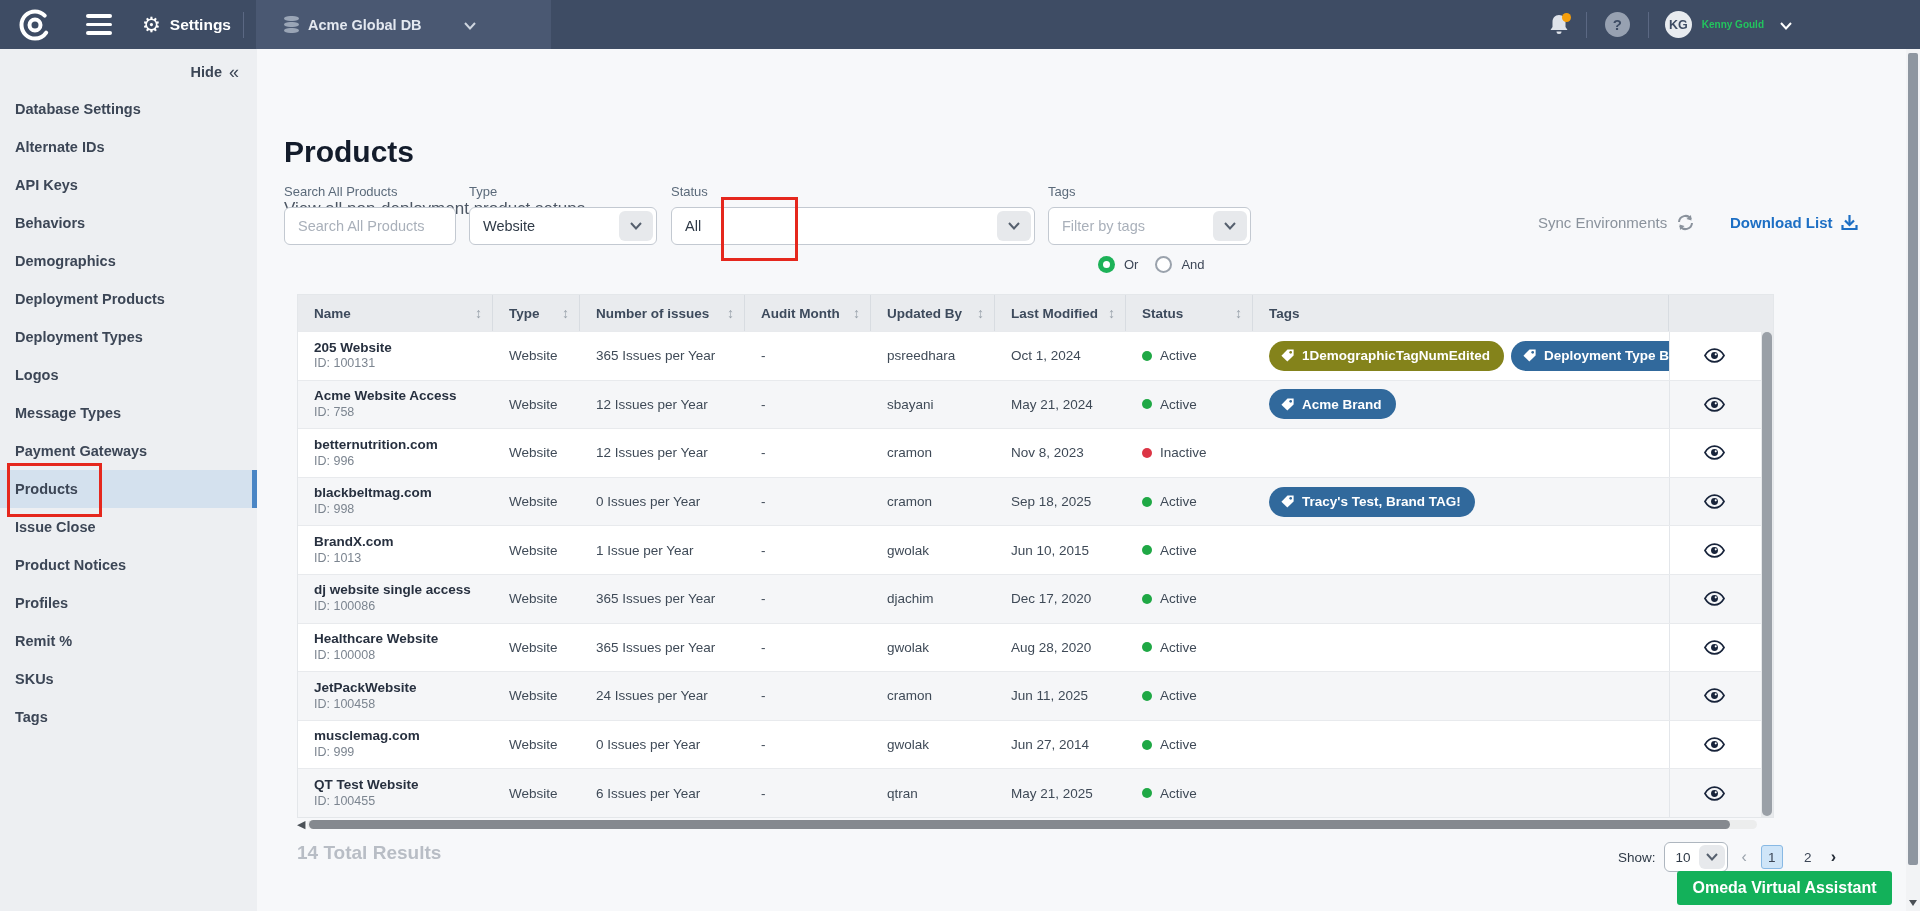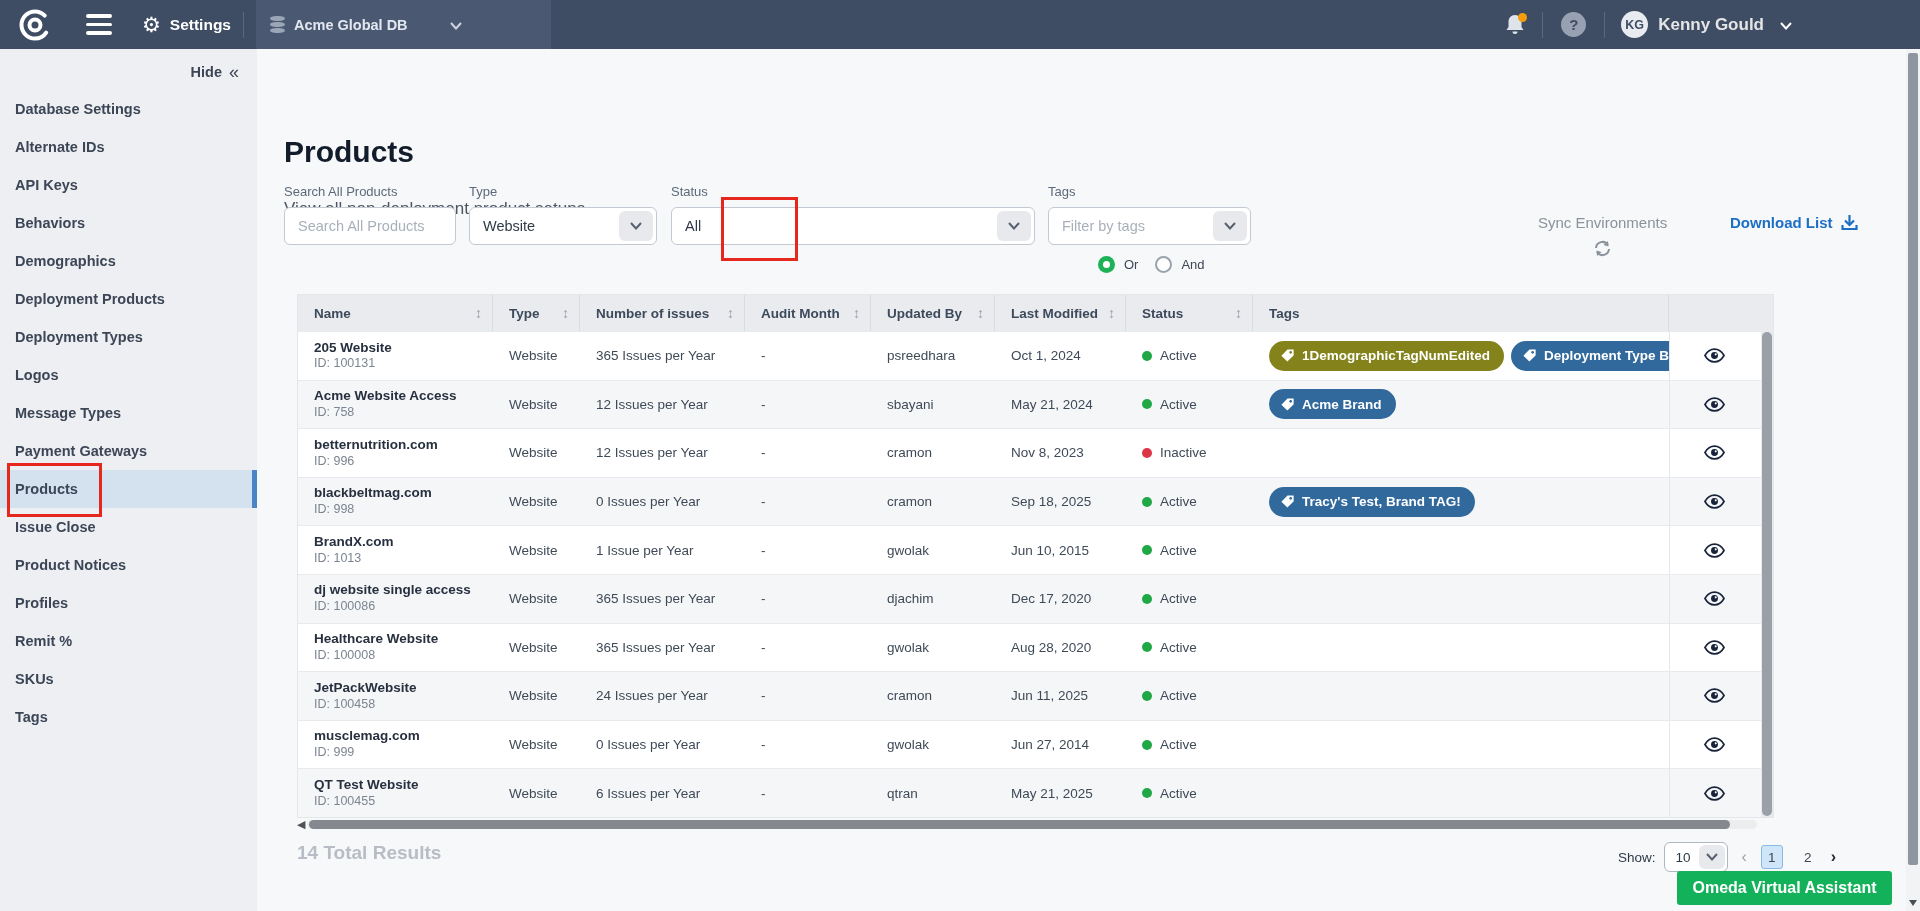--- a/index.html
+++ b/index.html
@@ -7,33 +7,33 @@
 
   
   .navbar { position:absolute; left:0; top:0; width:1920px; height:49px; background:#3e4c64; display:flex; align-items:center; z-index:30; }
   .nav-left { display:flex; align-items:center; height:100%; }
   .logo { width:34px; height:34px; margin-left:18px; position:relative; }
   .hamburger { margin-left:34px; width:26px; display:flex; flex-direction:column; gap:5px; cursor:pointer; }
   .hamburger span { display:block; height:3.5px; background:#fff; border-radius:2px; }
   .gear { margin-left:30px; color:#fff; font-size:21px; line-height:1; }
   .nav-settings { margin-left:9px; color:#fff; font-size:15.5px; font-weight:700; }
   .nav-divider { width:1px; height:26px; background:#5b6883; margin:0 12px; }
-  .db-select { height:49px; background:#4a5872; display:flex; align-items:center; padding:0 14px; width:295px; cursor:pointer; }
+  .db-select { height:49px; background:#4a5872; display:flex; align-items:center; padding:0 28px; width:295px; cursor:pointer; }
   .db-icon { width:15px; height:17px; position:relative; margin-right:9px; }
   .db-icon i { position:absolute; left:0; width:15px; height:5px; background:#9aa5b6; border-radius:50%/60%; }
   .db-icon i:nth-child(1){top:0;} .db-icon i:nth-child(2){top:6px;} .db-icon i:nth-child(3){top:12px;}
   .db-name { color:#e3e8f0; font-size:14.5px; font-weight:600; }
   .db-chevron { margin-left:42px; }
   .chev { width:12px; height:8px; display:inline-block; }
   .nav-right { margin-left:auto; display:flex; align-items:center; padding-right:128px; gap:0; }
   .bell-wrap { position:relative; width:22px; height:24px; cursor:pointer; }
   .bell-dot { position:absolute; right:-1px; top:0; width:9px; height:9px; border-radius:50%; background:#f59e0b; }
   .help-circle { width:25px; height:25px; border-radius:50%; background:#97a1b1; color:#3e4c64; font-weight:700; font-size:15px; display:flex; align-items:center; justify-content:center; cursor:pointer; margin:0 2px; }
   .avatar { width:27px; height:27px; border-radius:50%; background:#e8ebef; color:#3e4c64; font-weight:700; font-size:12.5px; display:flex; align-items:center; justify-content:center; }
-  .user-name { color:#e5e5e5; font-size:17px; font-weight:700; margin-left:10px; margin-right:16px; }
+  .user-name { color:#22c55e; font-size:10px; font-weight:700; margin-left:10px; margin-right:16px; }
 
   
   .sidebar { position:absolute; left:0; top:49px; width:257px; bottom:0; background:#edeff2; z-index:10; }
   .hide-row { display:flex; justify-content:flex-end; align-items:center; padding:14px 18px 4px 8px; color:#3c4656; font-size:14.5px; font-weight:600; cursor:pointer; gap:7px; }
   .hide-row .dbl-chev { font-size:18px; line-height:1; font-weight:400; }
   .side-nav { margin-top:5px; }
   .side-item { height:38px; display:flex; align-items:center; padding-left:15px; color:#3c4656; font-size:14.5px; font-weight:600; cursor:pointer; position:relative; }
   .side-item.active { background:#d4e1ee; }
   .side-item.active::after { content:""; position:absolute; right:0; top:0; bottom:0; width:5px; background:#4a86c5; }
 
@@ -48,21 +48,21 @@
   .f-box input { border:none; outline:none; flex:1; font-size:14.5px; padding-left:13px; font-family:"Liberation Sans",sans-serif; color:#2f3a47; background:transparent; }
   .f-box input::placeholder { color:#a9b0ba; }
   .chev-btn { width:34px; height:30px; margin-right:3px; background:#e7e9ec; border-radius:6px; display:flex; align-items:center; justify-content:center; cursor:pointer; flex:none; }
 
   .logic-row { position:absolute; left:841px; top:207px; display:flex; align-items:center; gap:9px; }
   .radio { width:17px; height:17px; border-radius:50%; border:2px solid #9aa2ac; background:#fff; }
   .radio.on { border:none; background:#1db258; position:relative; }
   .radio.on::after { content:""; position:absolute; left:5px; top:5px; width:7px; height:7px; border-radius:50%; background:#fff; }
   .logic-lbl { font-size:13px; color:#3c4656; margin-right:8px; }
 
-  .sync-link { position:absolute; left:1281px; top:165px; display:flex; align-items:center; gap:9px; color:#8a929c; font-size:15px; cursor:pointer;flex-direction:column; }
+  .sync-link { position:absolute; left:1281px; top:165px; display:flex; align-items:center; gap:9px; color:#8a929c; font-size:15px; cursor:pointer; }
   .download-link { position:absolute; left:1473px; top:165px; display:flex; align-items:center; gap:8px; color:#1d6fc4; font-size:15px; font-weight:600; cursor:pointer; }
 
   
   .table-card { position:absolute; left:40px; top:245px; width:1477px; background:#fff; border:1px solid #e4e7ea; }
   .tgrid { display:grid; grid-template-columns:195px 87px 165px 126px 124px 131px 127px 416px 90px; }
   .thead { background:#e9ebee; height:36px; }
   .th { display:flex; align-items:center; padding-left:16px; font-size:13.5px; font-weight:700; color:#3d4a5c; border-right:1px solid #d8dce1; gap:6px; }
   .th:last-child { border-right:none; }
   .th .sort { margin-left:auto; margin-right:10px; color:#9aa2ab; font-size:14px; font-weight:400; cursor:pointer; }
   .trow { height:48.6px; border-top:1px solid #e8eaed; }

